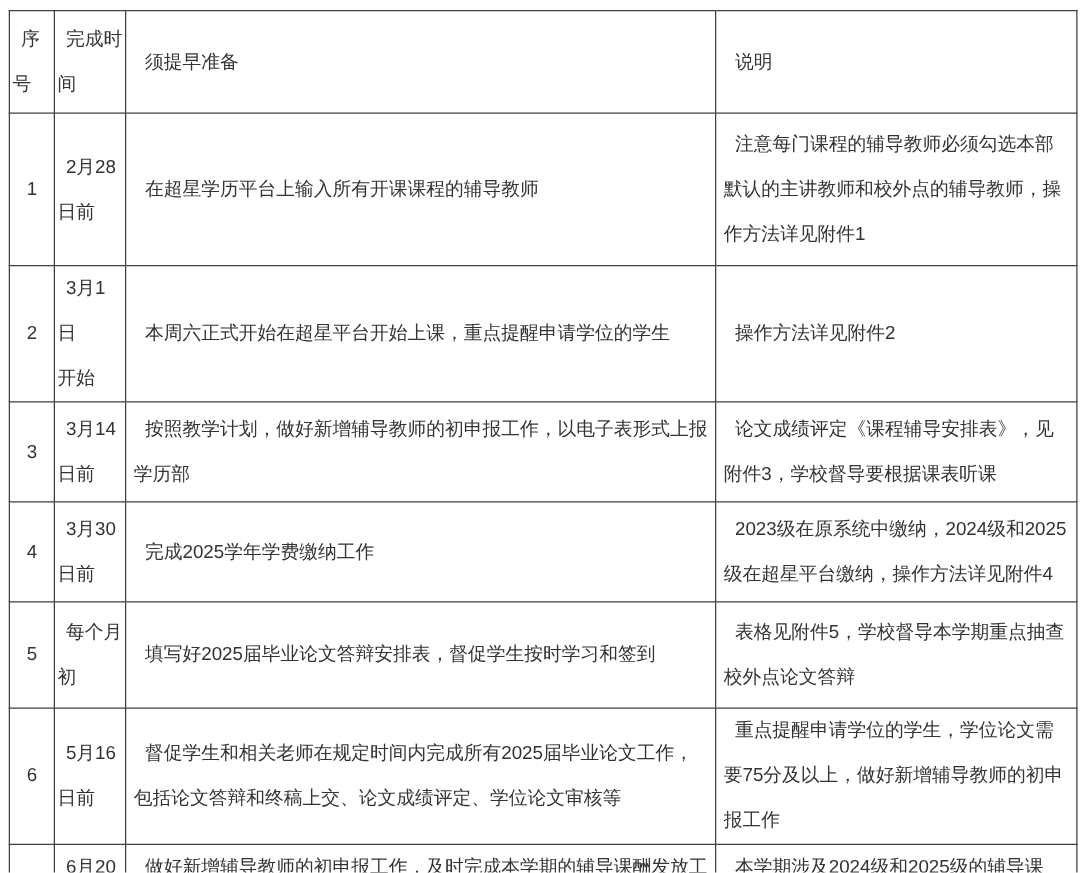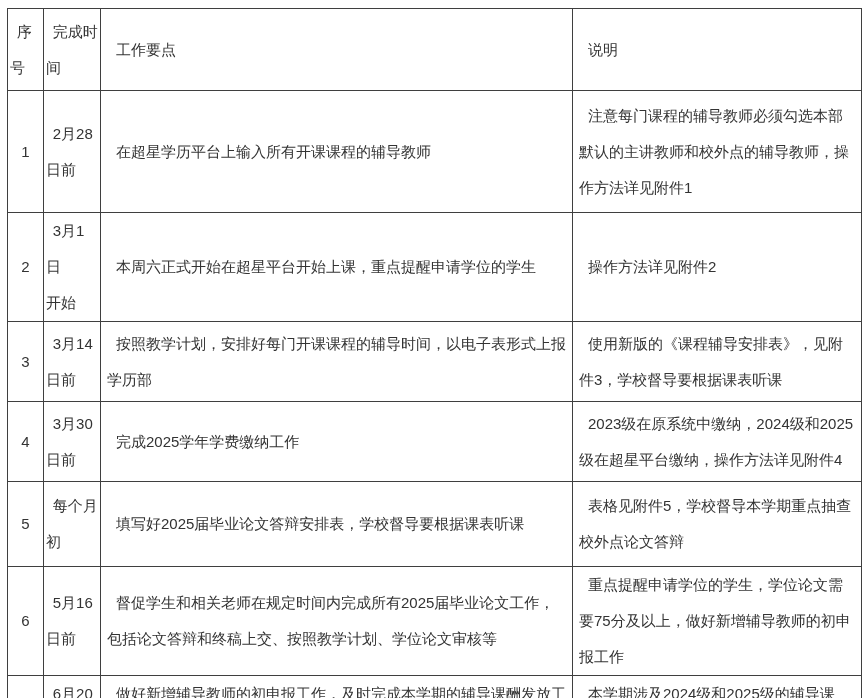--- a/index.html
+++ b/index.html
@@ -69,63 +69,63 @@
       <col style="width:57px">
       <col style="width:472px">
       <col style="width:289px">
     </colgroup>
     <tbody>
       <tr class="h-head">
         <td class="c-time">序
 号</td>
         <td class="c-time">完成时
 间</td>
-        <td class="c-task">工作要点</td>
+        <td class="c-task">须提早准备</td>
         <td class="c-note">说明</td>
       </tr>
       <tr class="h-r1">
         <td class="c-num">1</td>
         <td class="c-time">2月28
 日前</td>
         <td class="c-task">在超星学历平台上输入所有开课课程的辅导教师</td>
         <td class="c-note">注意每门课程的辅导教师必须勾选本部默认的主讲教师和校外点的辅导教师，操作方法详见附件1</td>
       </tr>
       <tr class="h-r2">
         <td class="c-num">2</td>
         <td class="c-time">3月1日
 开始</td>
         <td class="c-task">本周六正式开始在超星平台开始上课，重点提醒申请学位的学生</td>
         <td class="c-note">操作方法详见附件2</td>
       </tr>
       <tr class="h-r3">
         <td class="c-num">3</td>
         <td class="c-time">3月14
 日前</td>
-        <td class="c-task">按照教学计划，安排好每门开课课程的辅导时间，以电子表形式上报学历部</td>
-        <td class="c-note">使用新版的《课程辅导安排表》，见附件3，学校督导要根据课表听课</td>
+        <td class="c-task">按照教学计划，做好新增辅导教师的初申报工作，以电子表形式上报学历部</td>
+        <td class="c-note">论文成绩评定《课程辅导安排表》，见附件3，学校督导要根据课表听课</td>
       </tr>
       <tr class="h-r4">
         <td class="c-num">4</td>
         <td class="c-time">3月30
 日前</td>
         <td class="c-task">完成2025学年学费缴纳工作</td>
         <td class="c-note">2023级在原系统中缴纳，2024级和2025级在超星平台缴纳，操作方法详见附件4</td>
       </tr>
       <tr class="h-r5">
         <td class="c-num">5</td>
         <td class="c-time">每个月
 初</td>
-        <td class="c-task">填写好2025届毕业论文答辩安排表，学校督导要根据课表听课</td>
+        <td class="c-task">填写好2025届毕业论文答辩安排表，督促学生按时学习和签到</td>
         <td class="c-note">表格见附件5，学校督导本学期重点抽查校外点论文答辩</td>
       </tr>
       <tr class="h-r6">
         <td class="c-num">6</td>
         <td class="c-time">5月16
 日前</td>
-        <td class="c-task">督促学生和相关老师在规定时间内完成所有2025届毕业论文工作，包括论文答辩和终稿上交、按照教学计划、学位论文审核等</td>
+        <td class="c-task">督促学生和相关老师在规定时间内完成所有2025届毕业论文工作，包括论文答辩和终稿上交、论文成绩评定、学位论文审核等</td>
         <td class="c-note">重点提醒申请学位的学生，学位论文需要75分及以上，做好新增辅导教师的初申报工作</td>
       </tr>
       <tr class="h-r7">
         <td class="c-num">7</td>
         <td class="c-time">6月20
 日前</td>
         <td class="c-task">做好新增辅导教师的初申报工作，及时完成本学期的辅导课酬发放工作</td>
         <td class="c-note">本学期涉及2024级和2025级的辅导课酬、2023级的论文课酬，须提早准备</td>
       </tr>
 

